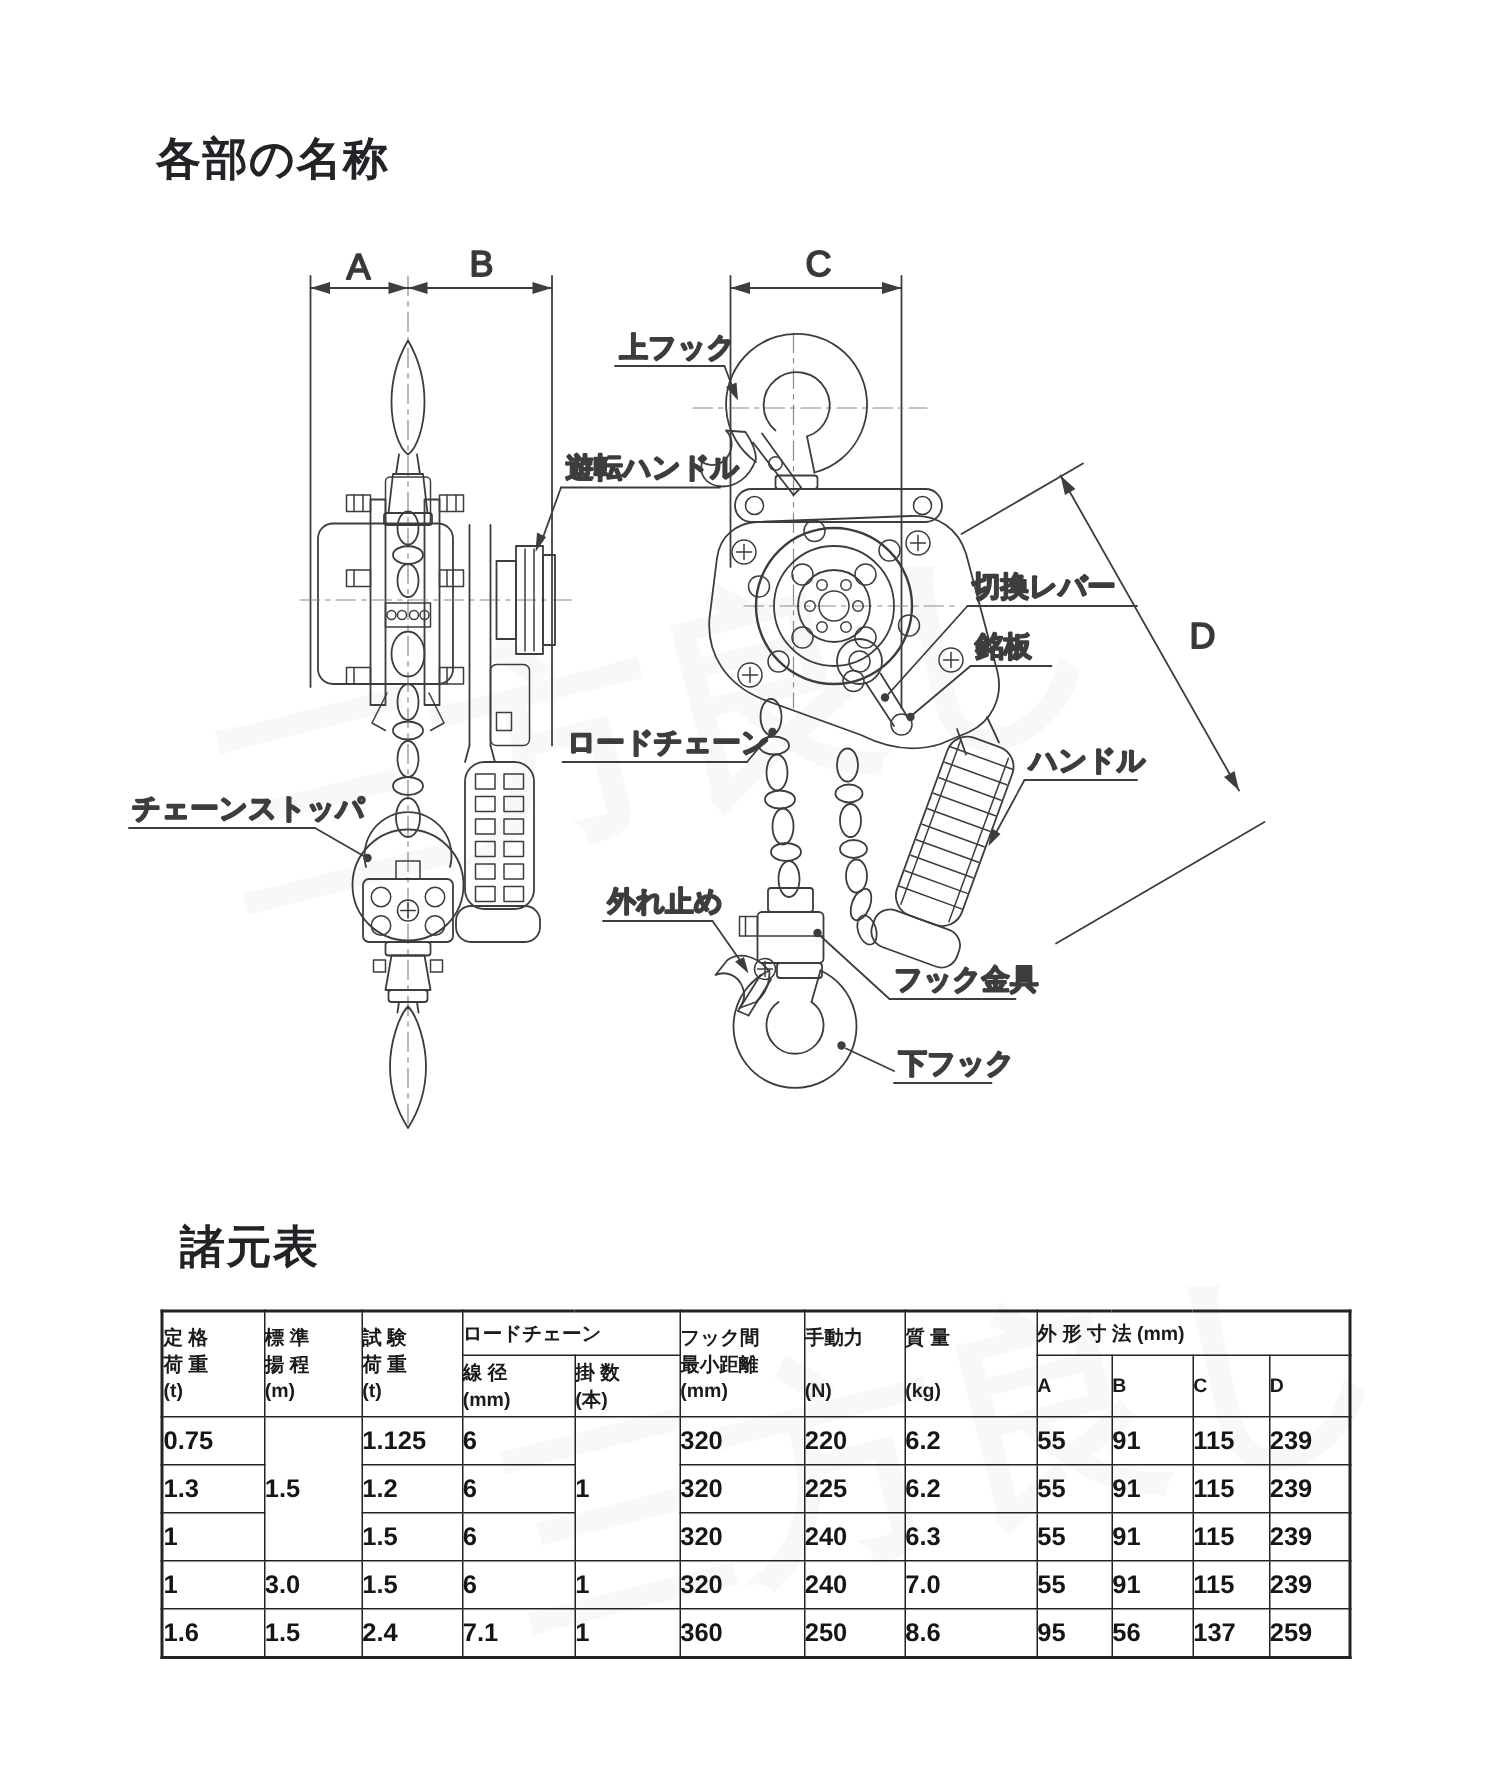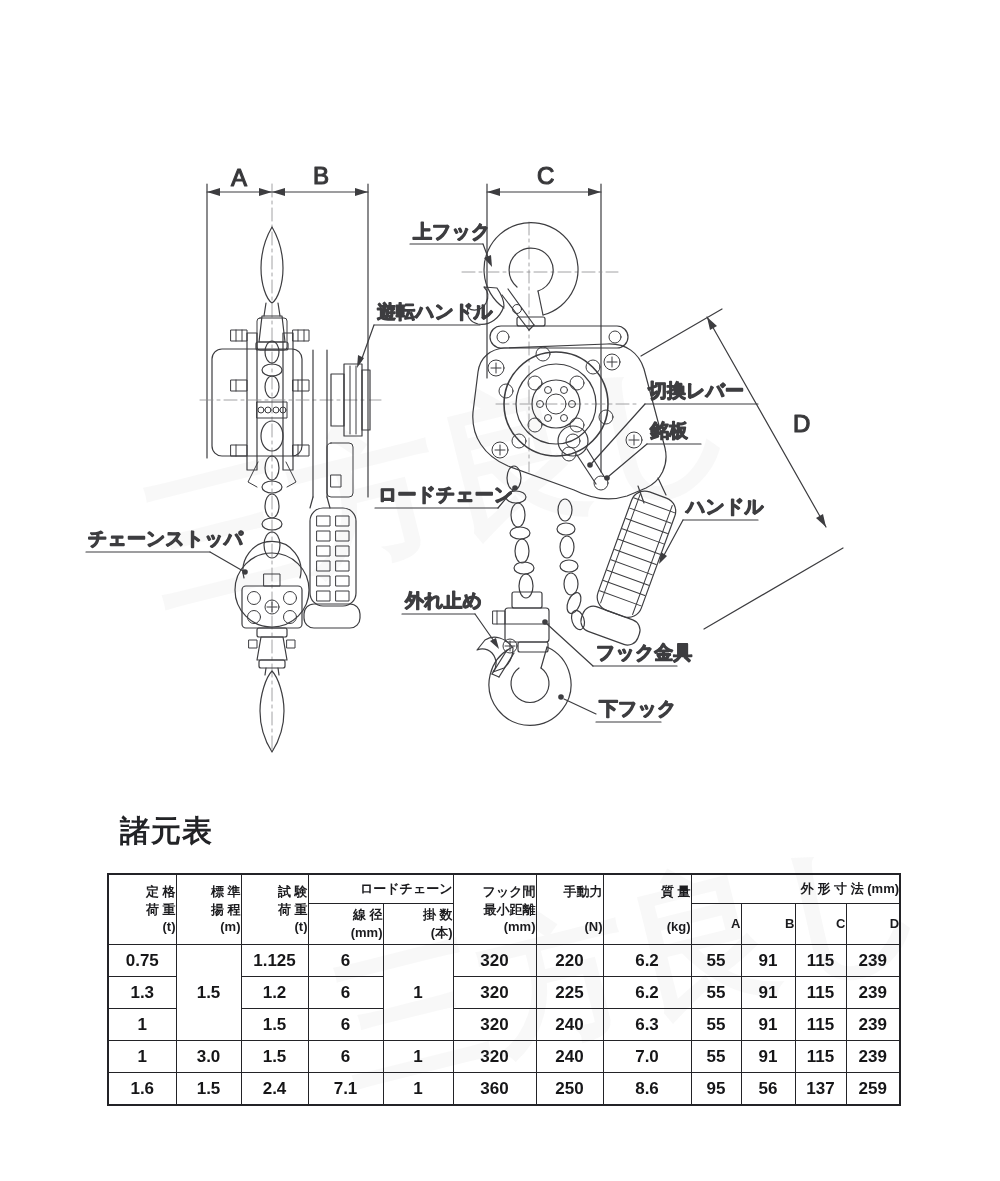--- a/index.html
+++ b/index.html
@@ -14,36 +14,37 @@
   #wm2{left:330px;top:860px;}
   #diagram-svg{position:absolute;left:0;top:0;width:1000px;height:1181px;z-index:1;}
   .lbl{font-size:19px;font-weight:bold;fill:#27272a;}
   .dimletter{font-size:24px;font-weight:normal;fill:#333;}
   
   #spec-table-wrap{position:absolute;left:107px;top:873px;z-index:2;}
   table.spec{border-collapse:collapse;table-layout:fixed;width:792px;background:rgba(255,255,255,0.0);}
   table.spec,table.spec th,table.spec td{border:1.5px solid #232327;}
   table.spec{border-width:2.5px;}
   table.spec th{font-size:13px;font-weight:bold;white-space:pre-line;line-height:1.35;
-                padding:1px 0;text-align:right;vertical-align:middle;color:#1b1b1e;}
+                padding:1px 0;text-align:left;vertical-align:middle;color:#1b1b1e;}
   table.spec tr.grouprow th{height:26px;}
   table.spec tr.subrow th{height:38px;}
-  table.spec td{font-size:17px;font-weight:bold;text-align:center;vertical-align:middle;
+  table.spec td{font-size:17px;font-weight:bold;vertical-align:middle;
                 height:31px;padding:0;color:#161618;}
   #footnote{position:absolute;left:110px;top:1106px;font-size:15px;font-weight:bold;
             color:#222326;z-index:2;letter-spacing:0.5px;}
 </style>
 </head>
 <body>
 
 <div id="page">
 
   <div class="watermark" id="wm1">三方良し</div>
   <div class="watermark" id="wm2">三方良し</div>
 
+  <h1 class="sec-title" id="title1">各部の名称</h1>
 
   <svg id="diagram-svg" viewBox="0 0 1000 1181" fill="none" stroke="#3d3d40" stroke-width="1.2" stroke-linecap="round" stroke-linejoin="round">
 
     <g>
 
       <line x1="207" y1="184" x2="207" y2="458"></line>
       <line x1="368" y1="184" x2="368" y2="497"></line>
       <line x1="272" y1="184" x2="272" y2="752" stroke="#8a8a8e" stroke-width="0.8" stroke-dasharray="13 4 3 4"></line>
       <line x1="207" y1="192" x2="368" y2="192"></line>
       <g fill="#3d3d40" stroke="none">

